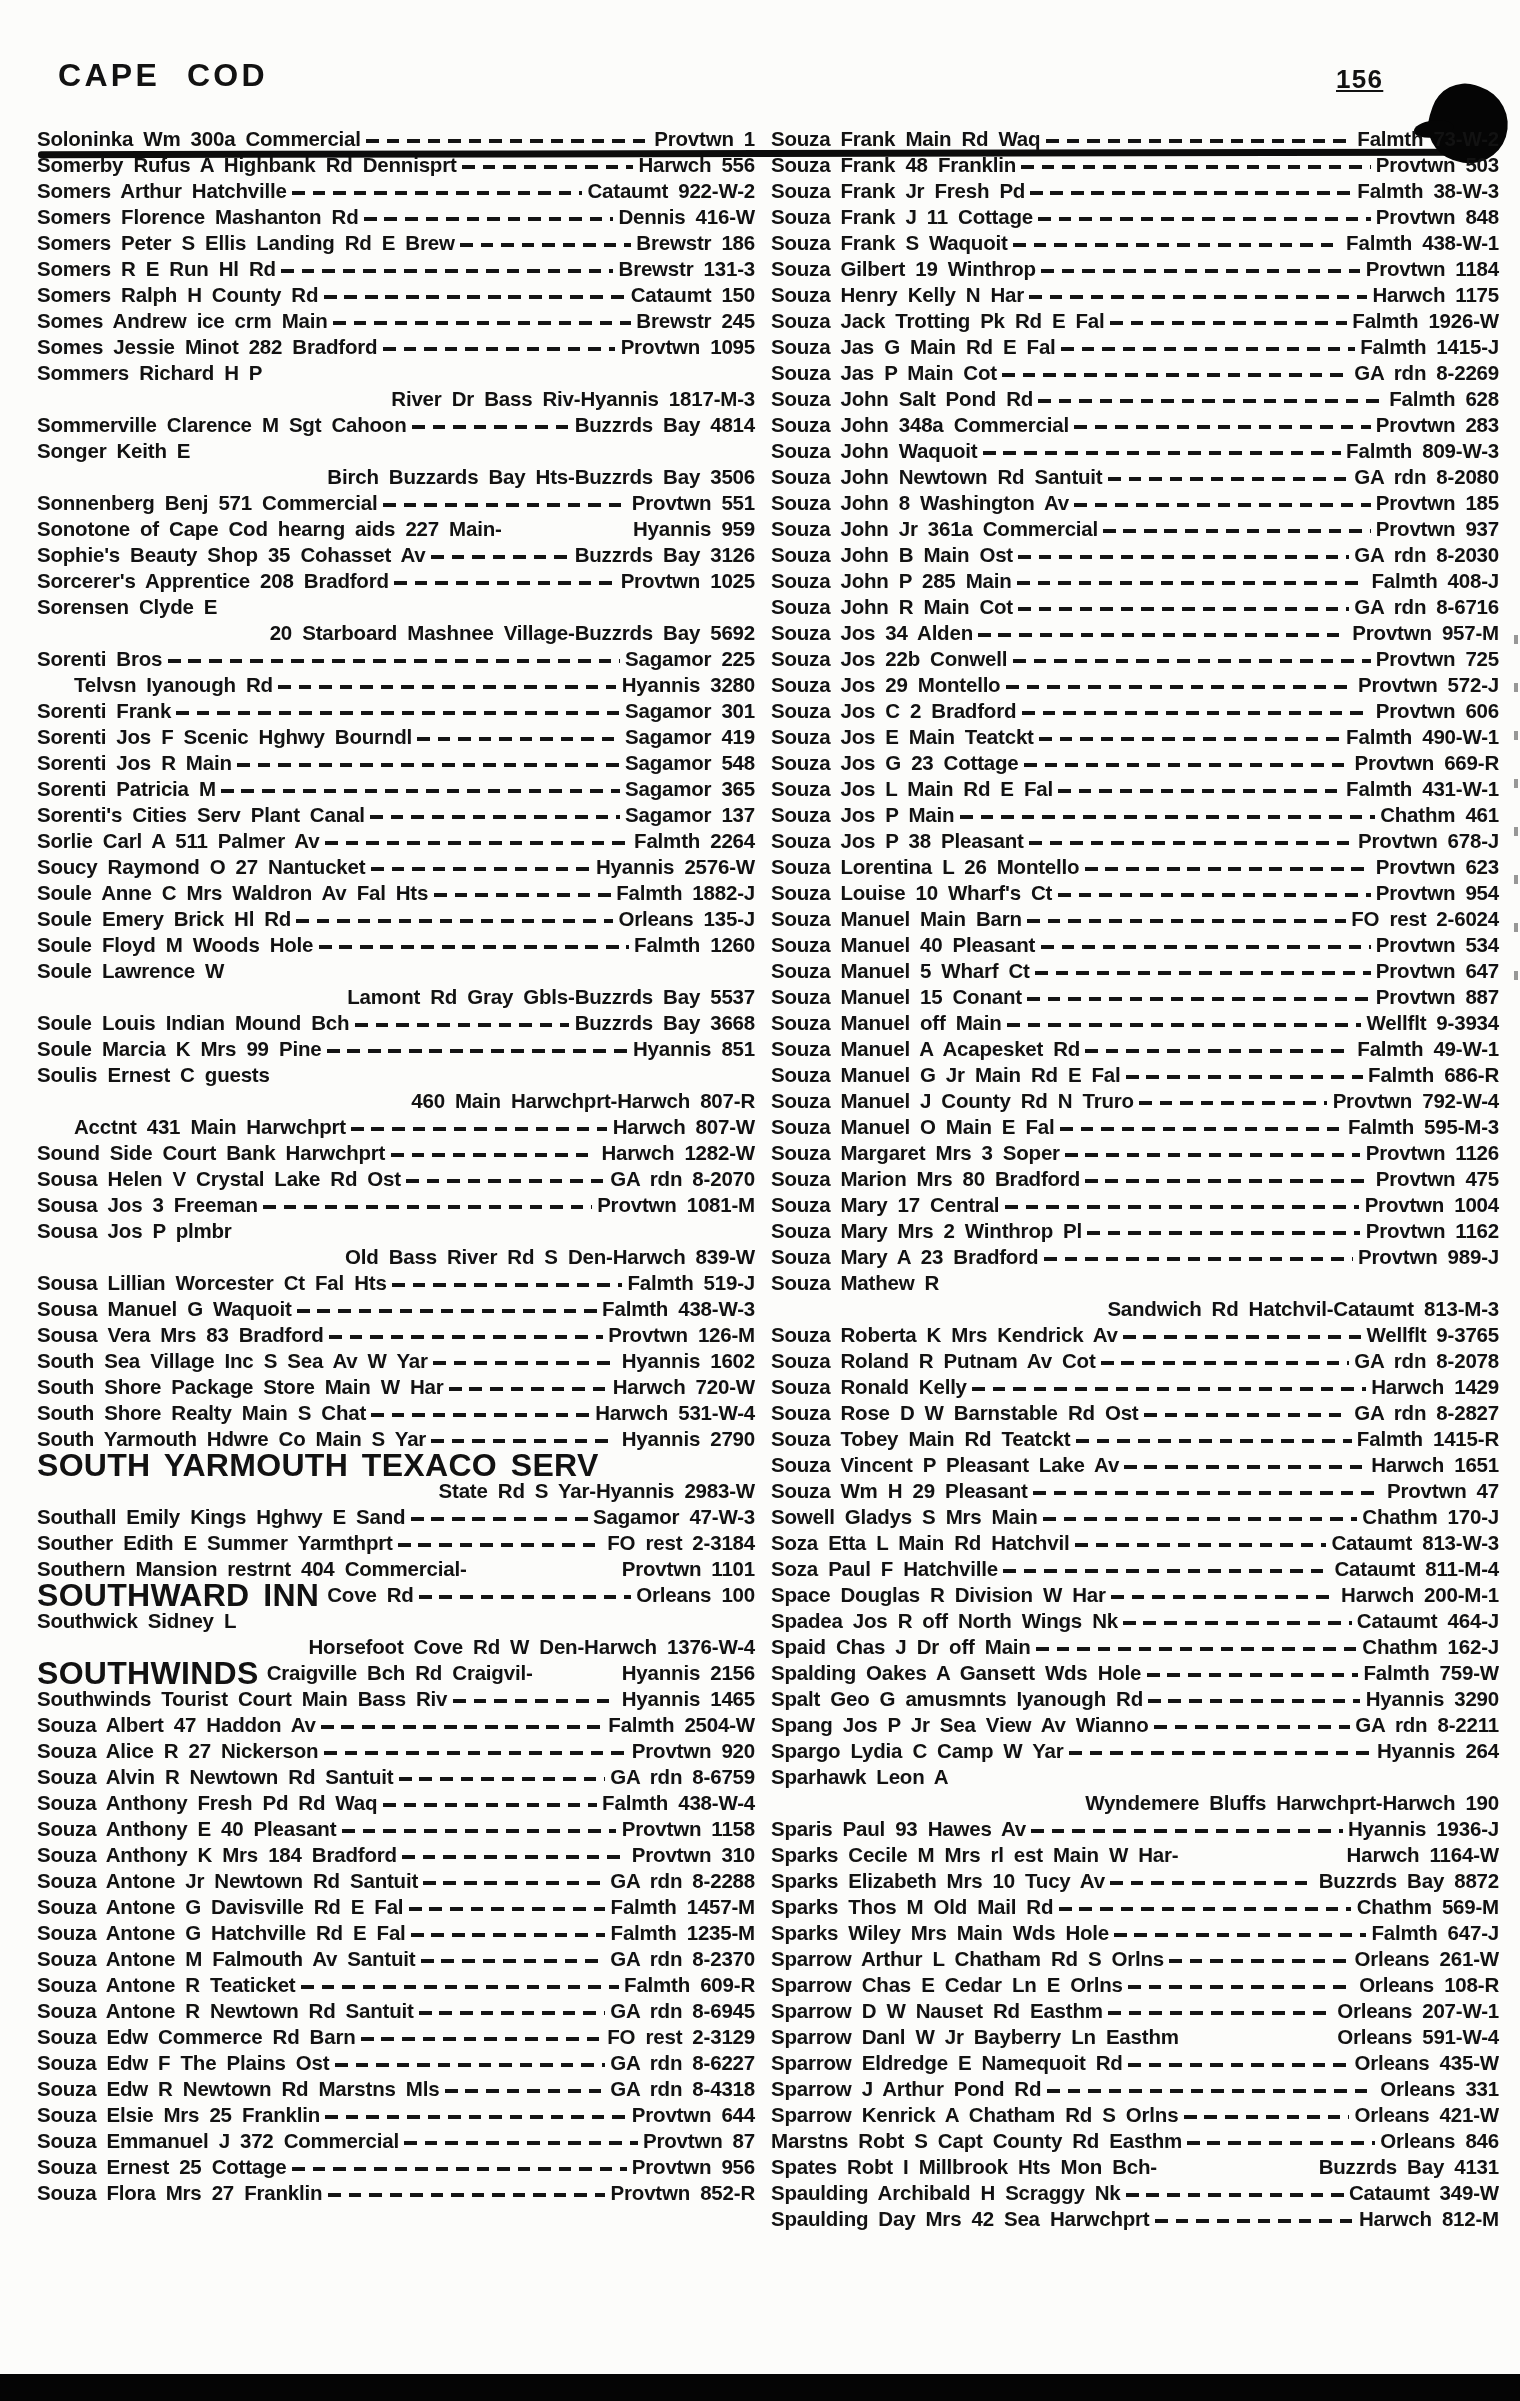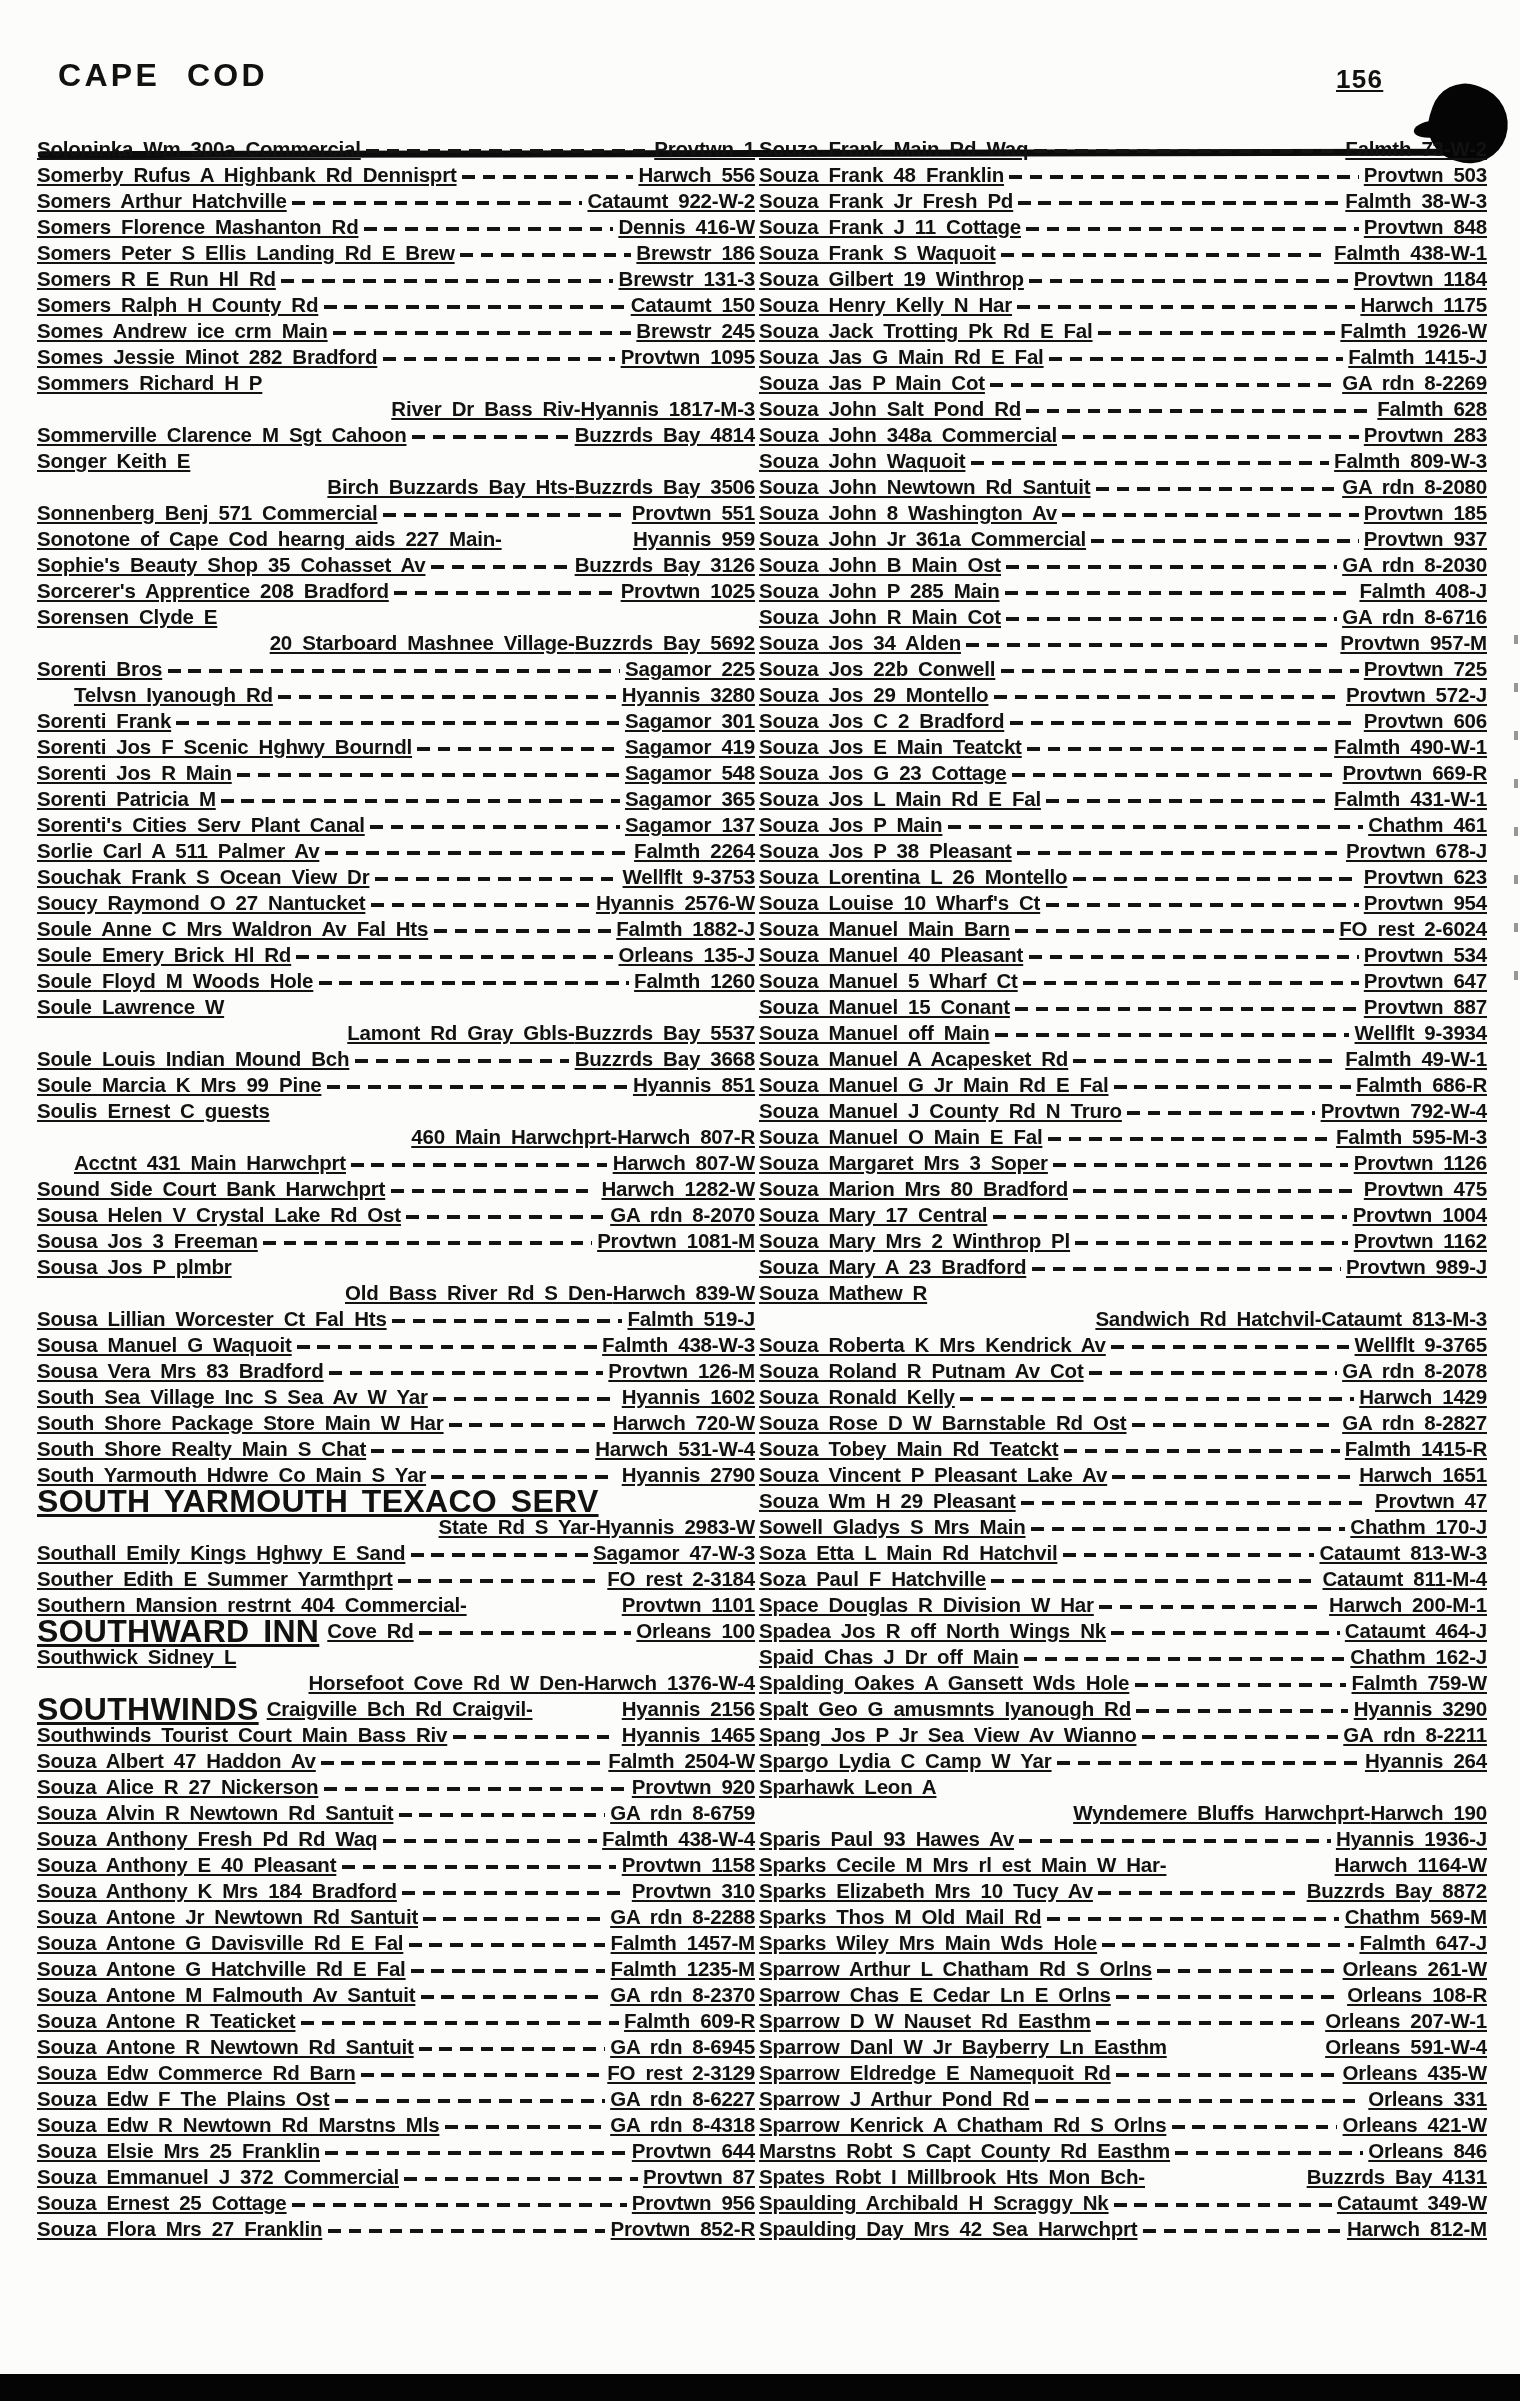--- a/index.html
+++ b/index.html
@@ -47,22 +47,22 @@
     position:absolute;left:1514px;top:635px;width:4px;height:370px;
     background:repeating-linear-gradient(180deg,#444 0 9.3px,transparent 9.3px 48px);
     opacity:.55;
   }
   #bottom-scan-bar{
     position:absolute;left:0;top:2374px;width:1521px;height:28px;
     background:#050505;
   }
   
   #columns{
-    position:absolute;left:37px;top:136px;width:1462px;
-    display:flex;gap:4px;text-decoration:underline;
+    position:absolute;left:37px;top:126px;width:1462px;
+    display:flex;gap:16px;
   }
   .col{display:flex;flex-direction:column;}
   .col.left{width:718px;}
   .col.right{width:728px;}
   .entry{
     height:26px;
     display:flex;align-items:center;
     font-size:20.5px;font-weight:700;
     letter-spacing:-0.2px;word-spacing:4.6px;
     white-space:nowrap;
@@ -219,25 +219,20 @@
           <span class="t">Sorenti's Cities Serv Plant Canal</span>
           <span class="leader dashes"></span>
           <span class="n">Sagamor 137</span>
         </div>
         <div class="entry">
           <span class="t">Sorlie Carl A 511 Palmer Av</span>
           <span class="leader dashes"></span>
           <span class="n">Falmth 2264</span>
         </div>
         <div class="entry">
-          <span class="t">Souchak Frank S Ocean View Dr</span>
-          <span class="leader dashes"></span>
-          <span class="n">Wellflt 9-3753</span>
-        </div>
-        <div class="entry">
           <span class="t">Soucy Raymond O 27 Nantucket</span>
           <span class="leader dashes"></span>
           <span class="n">Hyannis 2576-W</span>
         </div>
         <div class="entry">
           <span class="t">Soule Anne C Mrs Waldron Av Fal Hts</span>
           <span class="leader dashes"></span>
           <span class="n">Falmth 1882-J</span>
         </div>
         <div class="entry">

